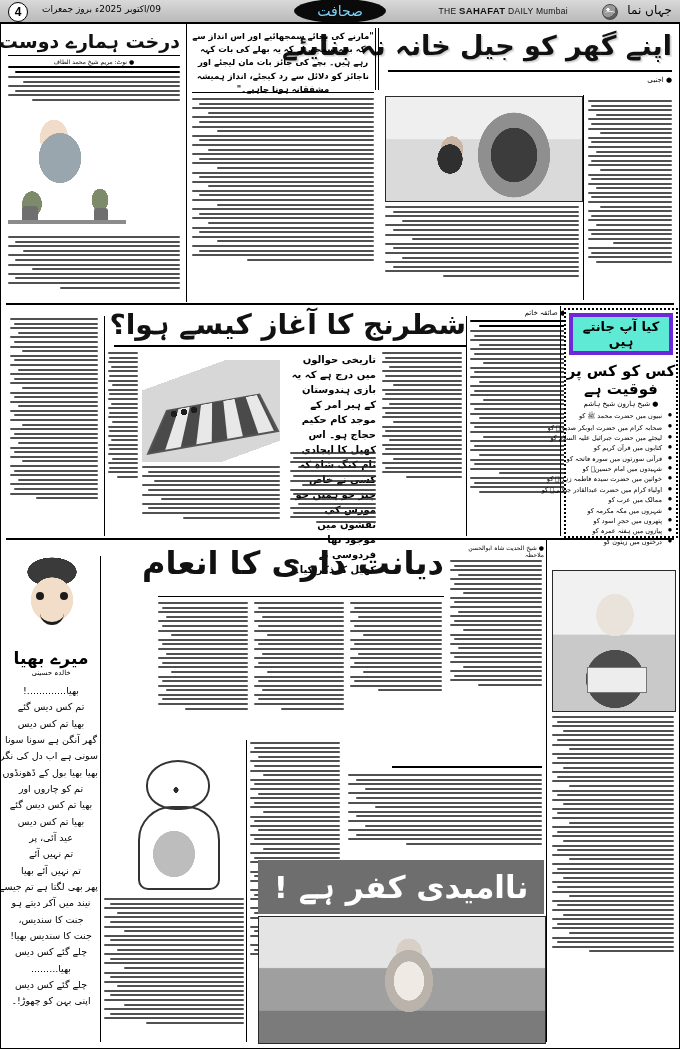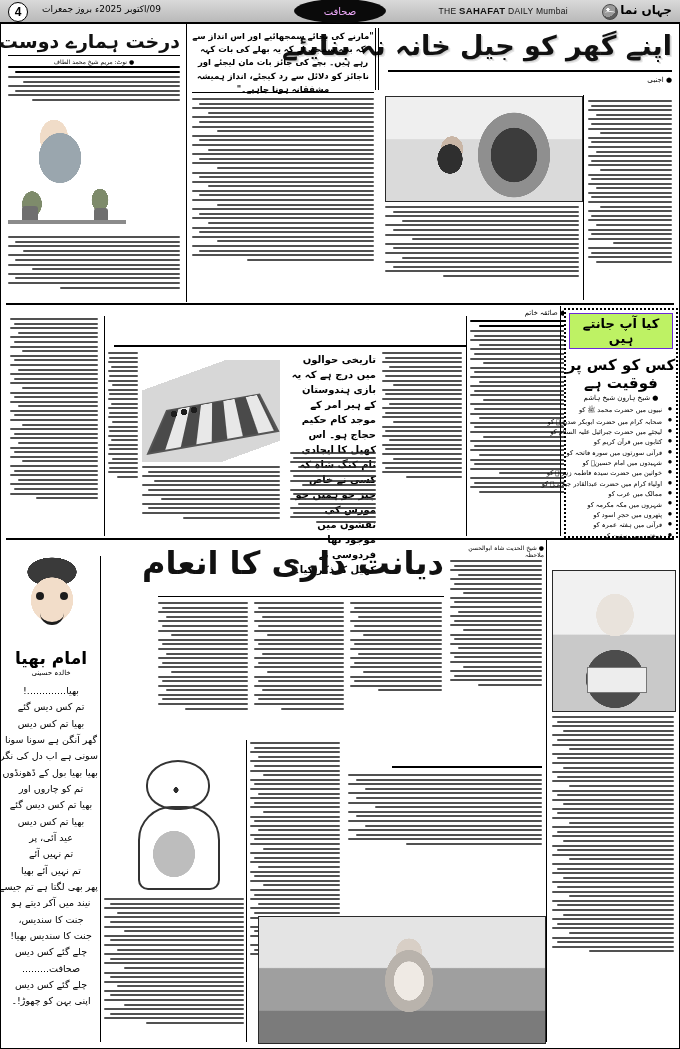--- a/index.html
+++ b/index.html
@@ -11,41 +11,41 @@
   .page{position:absolute;inset:0;background:#fff;}
 
   
   .masthead{
     position:absolute;left:0;top:0;width:680px;height:22px;
     background:linear-gradient(#d9d9d9,#b9b9b9);
     border-bottom:1px solid #000;
   }
   .mast-logo-ur{
     position:absolute;right:8px;top:3px;font-size:12px;
-    font-family:"DejaVu Sans",sans-serif;letter-spacing:.5px;font-weight:bold;
+    font-family:"DejaVu Sans",sans-serif;letter-spacing:.5px;
   }
   .mast-globe{
     position:absolute;right:62px;top:4px;width:14px;height:14px;border-radius:50%;
     background:radial-gradient(circle at 35% 32%,#fff 0 12%,#9a9a9a 13% 55%,#5d5d5d 56% 100%);
     border:1px solid #4a4a4a;
   }
   .mast-globe:after{
     content:"";position:absolute;left:2px;top:6px;width:10px;height:3px;
     border-top:1px solid #efefef;border-radius:50%;
   }
   .mast-en{
     position:absolute;right:112px;top:5px;font-size:8.5px;letter-spacing:.3px;
     font-family:"Liberation Sans",sans-serif;color:#111;white-space:nowrap;
   }
   .mast-en b{font-size:9.5px;text-align:right;}
   .mast-badge{
     position:absolute;left:50%;top:-1px;transform:translateX(-50%);
-    width:92px;height:24px;background:#0a0a0a;color:#f0abfc;border-radius:50%;
+    width:92px;height:24px;background:#0a0a0a;color:#7dd3fc;border-radius:50%;
     display:flex;align-items:center;justify-content:center;
-    font-size:10px;font-family:"DejaVu Sans",sans-serif;
+    font-size:14px;font-family:"DejaVu Sans",sans-serif;
   }
   .mast-date{
     position:absolute;left:42px;top:4px;font-size:9px;white-space:nowrap;
     font-family:"DejaVu Sans",sans-serif;
   }
   .mast-page{
     position:absolute;left:8px;top:2px;width:18px;height:18px;border-radius:50%;
     background:#fff;border:1.5px solid #000;
     display:flex;align-items:center;justify-content:center;
     font-size:12px;font-weight:bold;font-family:"Liberation Sans",sans-serif;
@@ -67,21 +67,21 @@
   .tline.lead{height:2.4px;background:#000;opacity:1}
 
   .photo{
     position:absolute;background:#cfcfcf;border:1px solid #2a2a2a;overflow:hidden;
   }
   .ph-inner{position:absolute;inset:0;}
 
   
   .kbox{position:absolute;border:2px dotted #000;background:#fff;}
   .kbox-title{
-    background:#bef264;border:1px solid #6d28d9;text-align:center;
+    background:#5eead4;border:4px solid #6d28d9;text-align:center;
     font-family:"DejaVu Sans",sans-serif;font-weight:bold;font-size:13px;
     padding:2px 0;margin:3px;
   }
   .kbox-sub{
     text-align:center;font-family:"DejaVu Sans",sans-serif;font-weight:bold;
     font-size:15px;padding:4px 0 2px;
   }
   .kbox-by{text-align:center;font-size:7px;font-family:"DejaVu Sans",sans-serif;padding-bottom:3px;}
   .kitem{
     font-size:6.5px;font-family:"DejaVu Sans",sans-serif;
@@ -288,20 +288,21 @@
       <div class="tline s1"></div>
       <div class="tline s4"></div>
     <div class="tline s1"></div>
       <div class="tline s2"></div>
       <div class="tline s1"></div>
       <div class="tline s5"></div>
   </div>
 
   <div class="rule-h thick" style="left:6px;top:303px;width:668px;"></div>
 
+  <div class="hdr-outline" style="left:114px;top:308px;width:352px;font-size:28px;text-align:center;">شطرنج کا آغاز کیسے ہوا؟</div>
   <div class="rule-h thick" style="left:114px;top:345px;width:352px;"></div>
 
   <div class="byline" style="position:absolute;left:470px;top:309px;width:96px;text-align:right;font-size:7px;">● صائقہ خاتم</div>
 
   <div class="col" style="left:470px;top:320px;width:96px;height:214px;">
     <div class="tline lead s1"></div>
       <div class="tline lead s3"></div>
     <div class="tline s1"></div>
       <div class="tline s2"></div>
       <div class="tline s1"></div>
@@ -507,21 +508,21 @@
       <div class="kitem">صحابہ کرام میں حضرت ابوبکر صدیقؓ کو</div>
       <div class="kitem">لیجئے میں حضرت جبرائیل علیہ السلام کو</div>
       <div class="kitem">کتابوں میں قرآن کریم کو</div>
       <div class="kitem">قرآنی سورتوں میں سورہ فاتحہ کو</div>
       <div class="kitem">شہیدوں میں امام حسینؓ کو</div>
       <div class="kitem">خواتین میں حضرت سیدہ فاطمہ زہراؓ کو</div>
       <div class="kitem">اولیاء کرام میں حضرت عبدالقادر جیلانیؒ کو</div>
       <div class="kitem">ممالک میں عرب کو</div>
       <div class="kitem">شہروں میں مکہ مکرمہ کو</div>
       <div class="kitem">پتھروں میں حجرِ اسود کو</div>
-      <div class="kitem">قرآنی میں ہفتہ عمرہ کو</div>
+      <div class="kitem">پیازوں میں ہفتہ عمرہ کو</div>
       <div class="kitem">درختوں میں زیتون کو</div>
     </div>
   </div>
 
   <div class="rule-h thick" style="left:6px;top:538px;width:668px;"></div>
 
   <div class="hdr-outline" style="left:158px;top:544px;width:286px;font-size:32px;text-align:right;">دیانت داری کا انعام</div>
   <div class="rule-h" style="left:158px;top:596px;width:286px;"></div>
 
   <div class="col" style="left:158px;top:602px;width:90px;height:130px;">
@@ -694,41 +695,41 @@
     <div class="ph-inner" style="background:
        radial-gradient(ellipse 30px 32px at 46px 52px,#f2ddc9 0 70%,transparent 71%),
        radial-gradient(ellipse 34px 20px at 46px 24px,#3a3a3a 0 72%,transparent 73%),
        linear-gradient(#fff,#fff);"></div>
     <div style="position:absolute;left:30px;top:44px;width:8px;height:8px;border-radius:50%;background:#1c1c1c;"></div>
     <div style="position:absolute;left:54px;top:44px;width:8px;height:8px;border-radius:50%;background:#1c1c1c;"></div>
     <div style="position:absolute;left:34px;top:64px;width:24px;height:10px;border-bottom:3px solid #1c1c1c;border-radius:0 0 12px 12px;"></div>
   </div>
 
   <div class="poem" style="left:4px;top:648px;width:94px;">
-    <div class="poem-title">امام بھیا</div>
+    <div class="poem-title">میرے بھیا</div>
     <div class="poem-by">خالدہ حسینی</div>
     <div style="height:6px"></div>
     <div class="poem-line">بھیا.............!</div>
     <div class="poem-line">تم کس دیس گئے</div>
     <div class="poem-line">بھیا تم کس دیس</div>
     <div class="poem-line">گھر آنگن ہے سونا سونا</div>
     <div class="poem-line">سونی ہے اب دل کی نگریا</div>
     <div class="poem-line">بھیا بھیا بول کے ڈھونڈوں</div>
     <div class="poem-line">تم کو چاروں اور</div>
     <div class="poem-line">بھیا تم کس دیس گئے</div>
     <div class="poem-line">بھیا تم کس دیس</div>
     <div class="poem-line">عید آئی، پر</div>
     <div class="poem-line">تم نہیں آئے</div>
     <div class="poem-line">تم نہیں آئے بھیا</div>
     <div class="poem-line">پھر بھی لگتا ہے تم جیسے</div>
     <div class="poem-line">نیند میں آکر دیتے ہو</div>
     <div class="poem-line">جنت کا سندیس،</div>
     <div class="poem-line">جنت کا سندیس بھیا!</div>
     <div class="poem-line">چلے گئے کس دیس</div>
-    <div class="poem-line">صحافت.........</div>
+    <div class="poem-line">بھیا.........</div>
     <div class="poem-line">چلے گئے کس دیس</div>
     <div class="poem-line">اپنی بہن کو چھوڑ!۔</div>
   </div>
 
   <div class="rule-v" style="left:546px;top:540px;height:502px;"></div>
   <div class="byline" style="position:absolute;left:450px;top:544px;width:94px;text-align:right;font-size:6px;">● شیخ الحدیث شاہ ابوالحسن ملاحظہ</div>
 
   <div class="photo" style="left:552px;top:570px;width:122px;height:140px;">
     <div class="ph-inner" style="background:
        radial-gradient(ellipse 30px 34px at 62px 44px,#e9e3dc 0 62%,transparent 63%),
@@ -837,20 +838,21 @@
     <div class="tline s1"></div>
       <div class="tline s2"></div>
       <div class="tline s1"></div>
       <div class="tline s3"></div>
     <div class="tline s1"></div>
       <div class="tline s2"></div>
       <div class="tline s1"></div>
       <div class="tline s5"></div>
   </div>
 
+  <div class="band" style="left:258px;top:860px;width:286px;height:54px;font-size:31px;">ناامیدی کفر ہے !</div>
 
   <div class="photo" style="left:258px;top:916px;width:286px;height:126px;">
     <div class="ph-inner" style="background:
        radial-gradient(ellipse 34px 44px at 150px 64px,#efeae4 0 44%,#b9b3ac 45% 70%,transparent 71%),
        radial-gradient(ellipse 18px 20px at 150px 36px,#d8cfc6 0 72%,transparent 73%),
        linear-gradient(180deg,#e4e4e4 0 40%,#9f9f9f 41% 74%,#7b7b7b 75% 100%);"></div>
   </div>
 
 </div>
 

